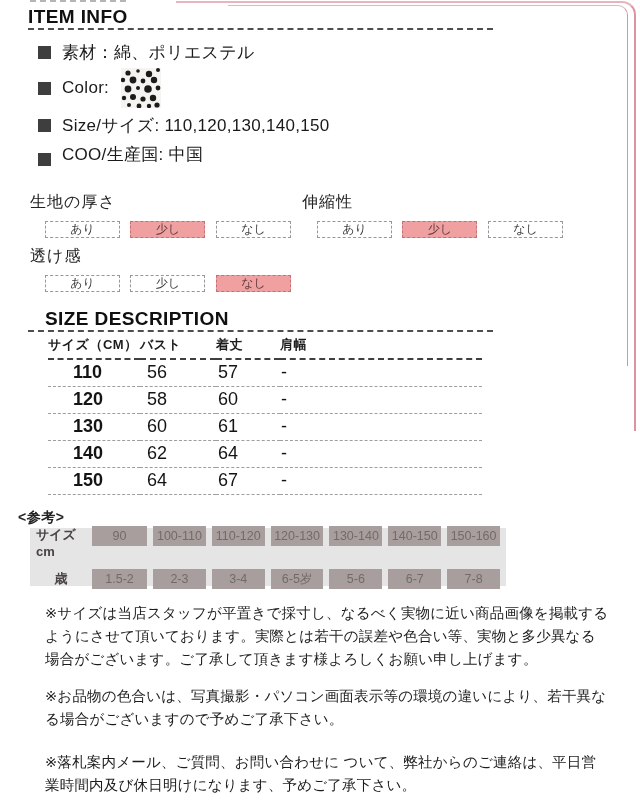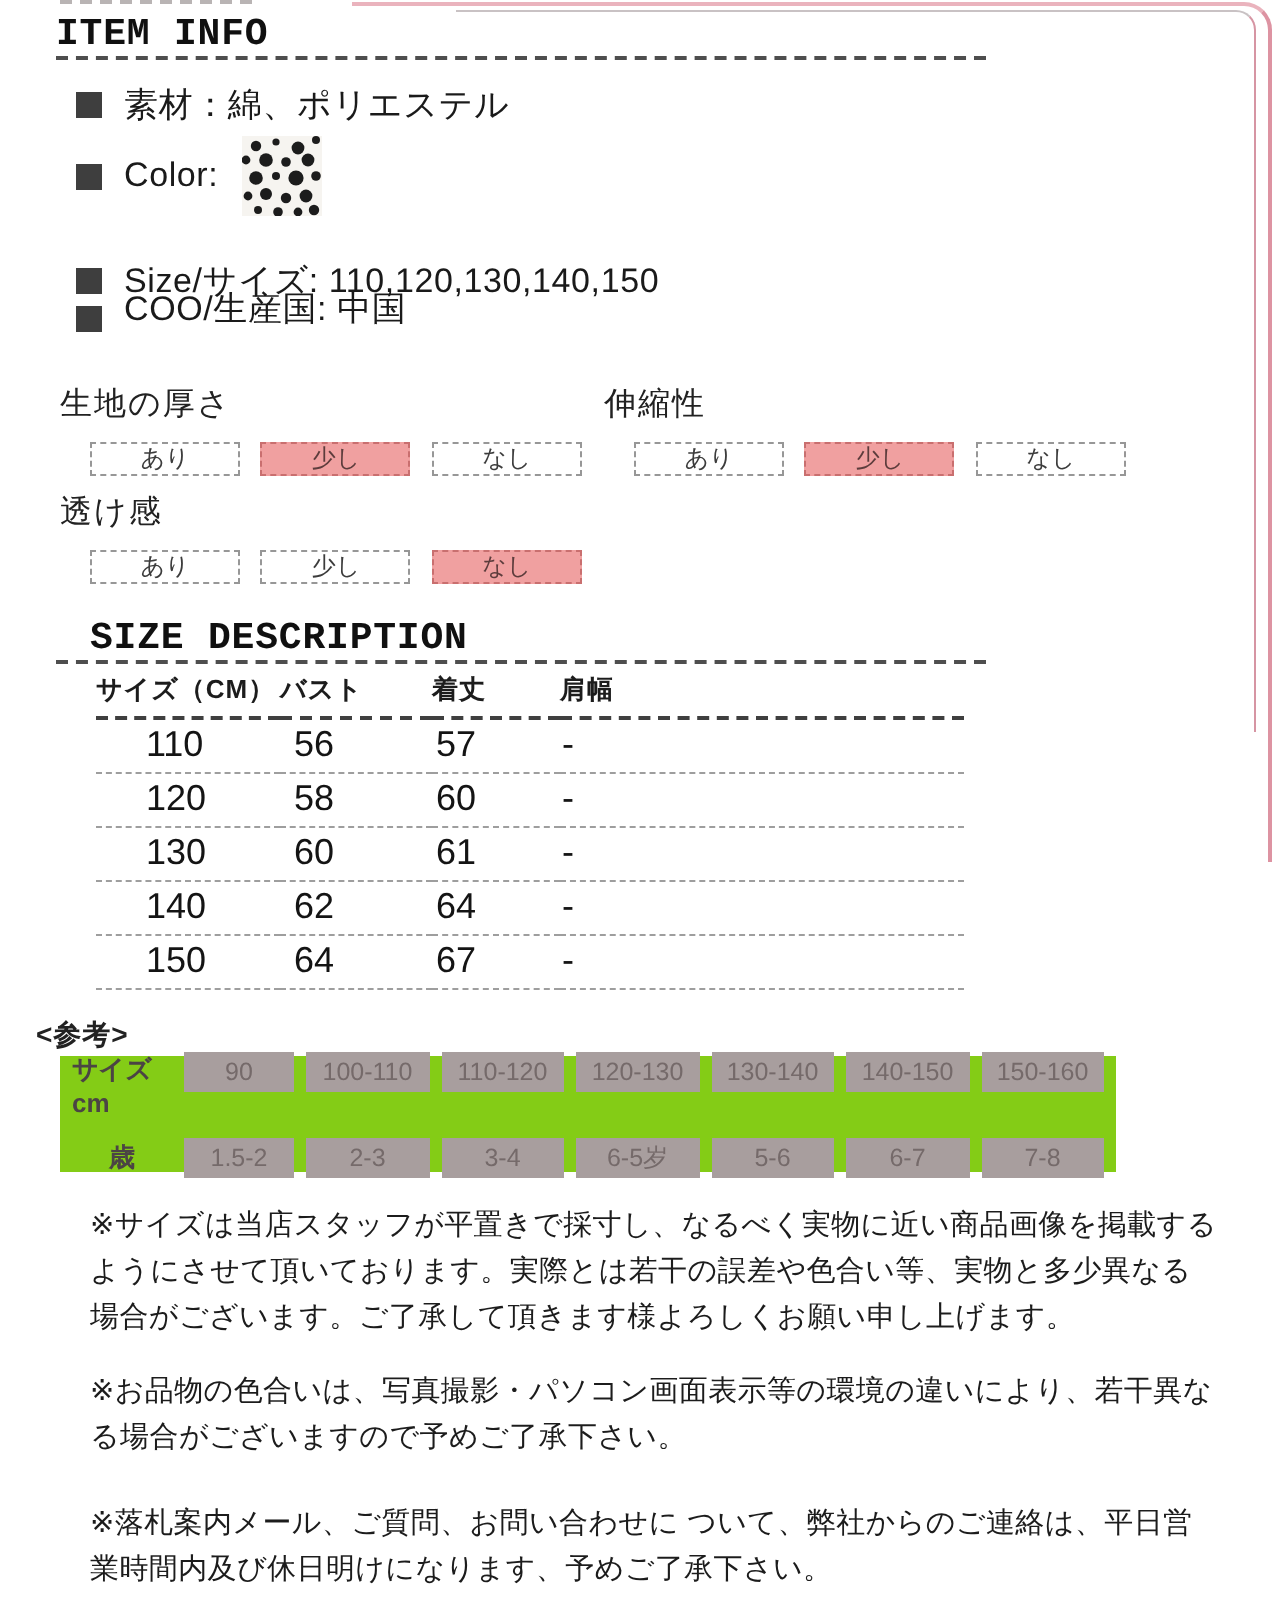--- a/index.html
+++ b/index.html
@@ -12,21 +12,21 @@
   
   .deco-outer{left:176px;top:1px;width:458px;height:428px;
     border-top:2px solid #eab3bd;border-right:2px solid #dd93a2;
     border-top-right-radius:14px;}
   .deco-inner{left:228px;top:5px;width:399px;height:360px;
     border-top:1px solid #c9c2c4;border-right:1px solid #d695a3;
     border-top-right-radius:10px;}
   .top-dash{left:30px;top:0;width:96px;border-top:2px dashed #b9b4b4;height:0;}
 
   .section-title{
-    font-family:Liberation Mono, monospace;
+    font-family:Liberation Sans, sans-serif;
     font-weight:bold;font-size:19px;color:#101010;letter-spacing:.4px;
     line-height:20px;white-space:nowrap;
   }
   .title-underline{height:0;border-bottom:2px dashed #4e4e4e;}
 
   .bullet-row{display:flex;align-items:center;}
   .bullet-sq{width:13px;height:13px;background:#3e3e3e;flex:0 0 13px;margin-right:11px;}
   .bullet-text{font-size:17px;color:#1a1a1a;letter-spacing:.3px;white-space:nowrap;}
   .swatch{width:40px;height:40px;margin-left:12px;display:block;}
 
@@ -36,25 +36,25 @@
     text-align:center;font-size:12px;color:#3c3c3c;background:#fff;
     border:1.5px dashed #979797;margin-right:6px;vertical-align:top;}
   .rating-opt.selected{background:#f0a0a0;border-color:#c96f6f;color:#5d3c3c;}
 
   table.size-table{border-collapse:collapse;width:434px;table-layout:fixed;}
   .size-table th{font-size:13px;font-weight:bold;color:#1c1c1c;text-align:left;
     padding:0 0 4px 0;border-bottom:2px dashed #3f3f3f;letter-spacing:.5px;}
   .size-table td{font-size:18px;color:#141414;padding:2px 0 3px 0;height:18px;
     border-bottom:1.5px dashed #9e9e9e;}
   .col1{width:92px;} .col2{width:76px;} .col3{width:64px;} .col4{width:202px;}
-  td.col1{font-weight:normal;padding-left:25px;}
+  td.col1{font-weight:bold;padding-left:25px;}
   td.col2{padding-left:7px;} td.col3{padding-left:2px;} td.col4{padding-left:1px;}
 
   .ref-label{font-size:14px;font-weight:bold;color:#222;letter-spacing:.5px;}
-  .ref-table{left:30px;top:528px;width:528px;height:58px;background:#84cc16;
+  .ref-table{left:30px;top:528px;width:476px;height:58px;background:#e5e5e5;
     display:grid;grid-template-columns:50px 55px repeat(6,1fr);
     column-gap:6px;row-gap:10px;padding:4px 6px;box-sizing:border-box;
     align-content:center;}
   .ref-rowhead{display:flex;align-items:center;justify-content:center;
     font-size:13px;font-weight:bold;color:#4b4444;}
   .ref-cell{background:#a89e9e;color:#756a6a;font-size:12.5px;height:20px;
     line-height:20px;text-align:center;}
 
   .note{left:45px;width:565px;font-size:14.5px;line-height:23px;color:#1c1c1c;
     letter-spacing:.2px;text-align:left;margin:0;}
@@ -95,21 +95,21 @@
       <circle cx="12" cy="29" r="3.0" fill="#1c1c1c"></circle>
     <circle cx="22" cy="31" r="2.6" fill="#1c1c1c"></circle>
       <circle cx="32" cy="30" r="3.2" fill="#1c1c1c"></circle>
     <circle cx="8" cy="37" r="2.0" fill="#1c1c1c"></circle>
       <circle cx="18" cy="38" r="2.4" fill="#1c1c1c"></circle>
     <circle cx="28" cy="38" r="2.2" fill="#1c1c1c"></circle>
       <circle cx="36" cy="37" r="2.6" fill="#1c1c1c"></circle>
   </svg>
 </div>
 
-<div class="abs bullet-row" style="left:38px;top:130px;height:20px;align-items:center;">
+<div class="abs bullet-row" style="left:38px;top:115px;height:20px;align-items:center;">
   <span class="bullet-sq"></span>
   <span class="bullet-text">Size/サイズ: 110,120,130,140,150</span>
 </div>
 
 <div class="abs bullet-row" style="left:38px;top:146px;height:20px;align-items:flex-end;">
   <span class="bullet-sq"></span>
   <span class="bullet-text">COO/生産国: 中国</span>
 </div>
 
 <div class="abs rating-group" style="left:30px;top:192px;">

